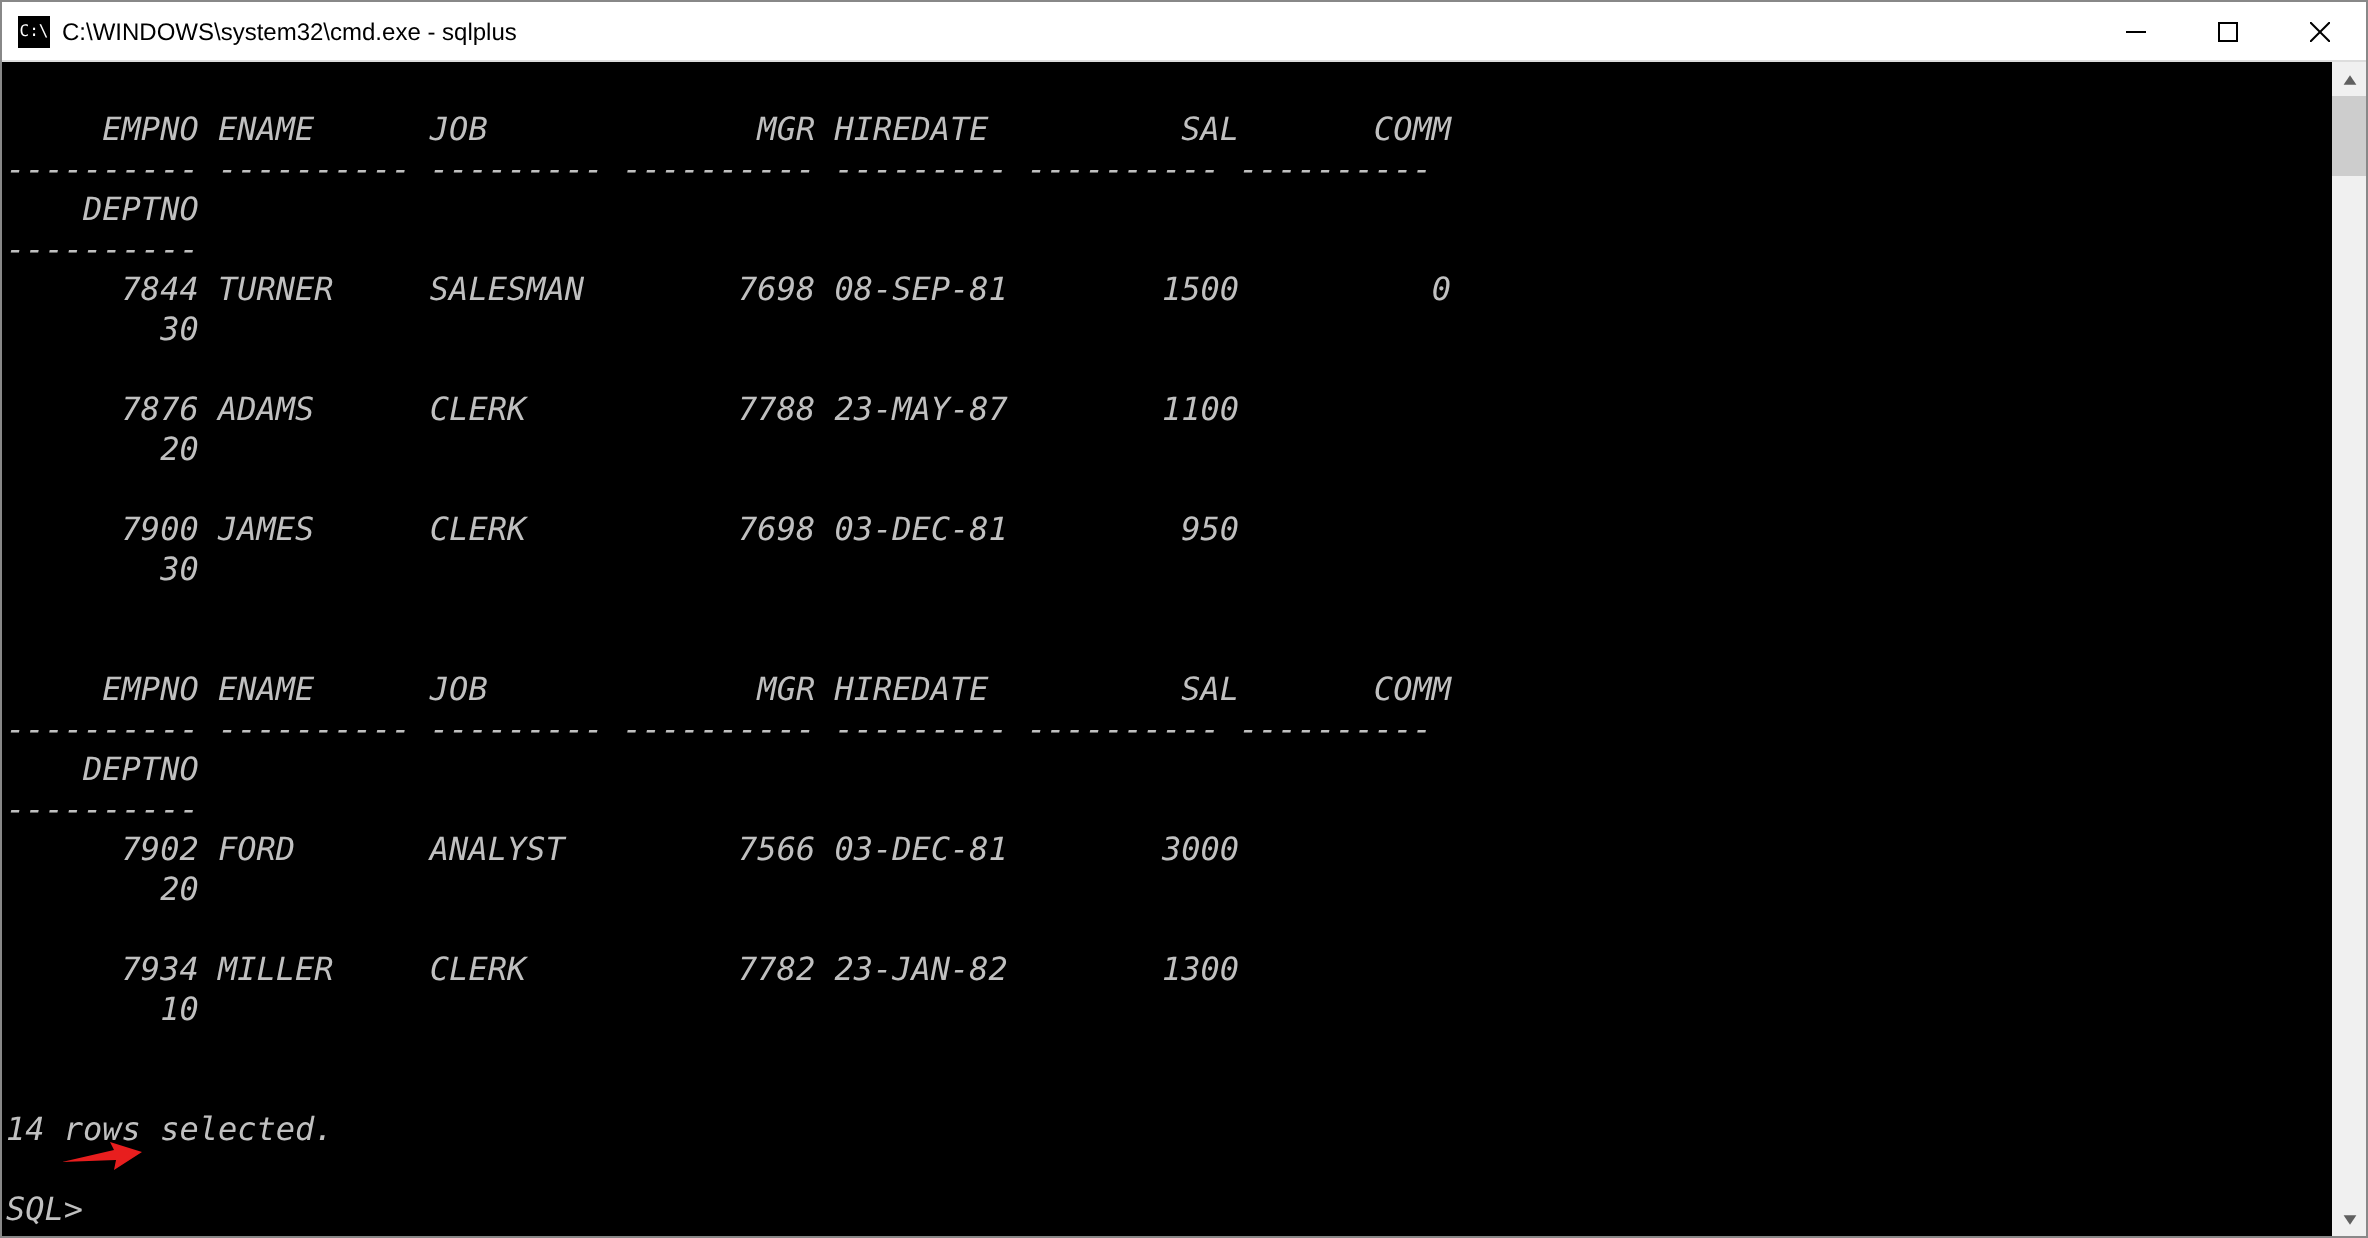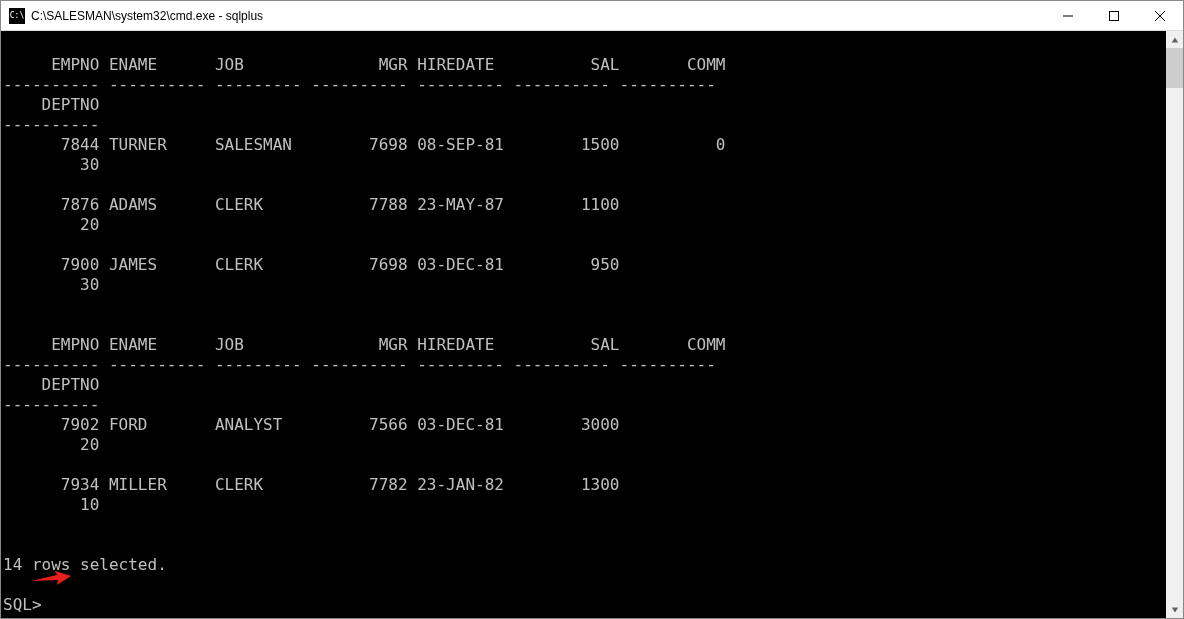--- a/index.html
+++ b/index.html
@@ -63,20 +63,21 @@
     }
     .titlebar-btn svg {
       width: 10px;
       height: 10px;
     }
     .terminal-wrapper {
       flex: 1;
       display: flex;
       background: #a21caf;
       position: relative;
+      font-style: italic;
     }
     .terminal {
       flex: 1;
       background: #000;
       color: #c0c0c0;
       font-family: "SimSun", "NSimSun", "Consolas", monospace;
       font-size: 16px;
       line-height: 20px;
       padding: 4px 2px 2px 2px;
       white-space: pre;
@@ -128,21 +129,21 @@
       font-family: Arial, sans-serif;
       pointer-events: none;
     }
   </style>
 </head>
 <body>
 
 <div class="window">
   <div class="titlebar">
     <div class="titlebar-icon">C:\</div>
-    <div class="titlebar-title">C:\SALESMAN\system32\cmd.exe - sqlplus</div>
+    <div class="titlebar-title">C:\WINDOWS\system32\cmd.exe - sqlplus</div>
     <div class="titlebar-controls">
       <div class="titlebar-btn">
         <svg viewBox="0 0 10 10">
             <line x1="0" y1="5" x2="10" y2="5" stroke="#000" stroke-width="1"></line>
           </svg>
       </div>
       <div class="titlebar-btn">
         <svg viewBox="0 0 10 10">
             <rect x="0.5" y="0.5" width="9" height="9" fill="none" stroke="#000" stroke-width="1"></rect>
           </svg>

